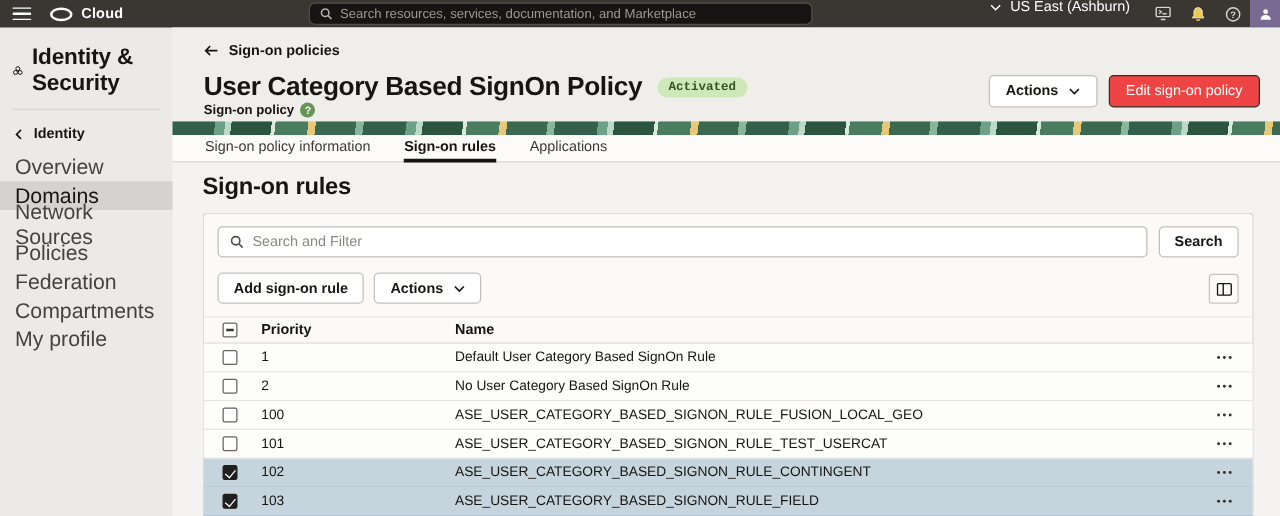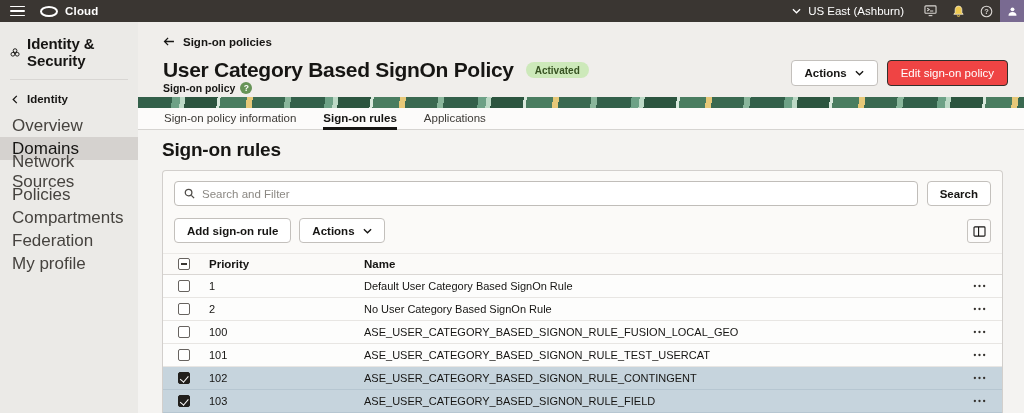--- a/index.html
+++ b/index.html
@@ -10,42 +10,42 @@
   .topbar { height:22px; background:#3a3632; display:flex; align-items:center; position:relative; }
   .hamburger { margin-left:10px; width:15px; display:flex; flex-direction:column; gap:3px; cursor:pointer; }
   .hamburger i { height:1.5px; background:#fff; border-radius:1px; }
   .logo-oval { margin-left:15px; width:18px; height:11px; border:2.6px solid #fff; border-radius:50%; }
   .brand { color:#fff; font-size:11.5px; font-weight:700; margin-left:7px; letter-spacing:.2px; }
   .tb-search { position:absolute; left:247px; top:2px; width:403px; height:18px; background:#161513;
     border:1px solid #524e4a; border-radius:5px; display:flex; align-items:center; padding:0 8px; gap:6px; }
   .tb-search svg { flex:none; }
   .tb-search input { flex:1; background:transparent; border:none; outline:none; color:#e2e0dd; font-size:10.5px; }
   .tb-search input::placeholder { color:#9c9893; }
-  .tb-right { margin-left:auto; display:flex; align-items:center; height:22px; }
+  .tb-right { margin-left:auto; display:flex; align-items:flex-start; height:22px; }
   .region-btn { display:flex; align-items:center; gap:7px; color:#fff; font-size:11.5px; margin-right:12px; cursor:pointer; }
   .tb-iconbtn { width:28px; height:22px; display:flex; align-items:center; justify-content:center; cursor:pointer; }
   .profile-btn { width:24px; height:22px; background:#796a91; display:flex; align-items:center; justify-content:center; cursor:pointer; }
 
   
   .shell { display:flex; height:391px; }
   .sidebar { width:138px; background:#ebeae7; flex:none; }
   .sidebar-header { display:flex; align-items:center; gap:7px; padding:13px 10px 10px 10px; }
-  .sidebar-title { font-size:15px; font-weight:800; letter-spacing:-.1px; }
+  .sidebar-title { font-size:18px; font-weight:800; letter-spacing:-.1px; }
   .side-divider { border:none; border-top:1px solid #d8d6d3; margin:0 10px; }
   .sidebar-section { display:flex; align-items:center; gap:9px; padding:13px 12px 9px 12px; font-size:11.5px; font-weight:700; cursor:pointer; }
   .side-item { height:23px; display:flex; align-items:center; padding:0 12px; font-size:17px; color:#46433f; cursor:pointer; }
   .side-item.active { background:#d5d2cf; color:#161513; }
 
   
   .main { flex:1; display:flex; flex-direction:column; min-width:0; }
   .page-header { background:#f0eeeb; height:78px; position:relative; padding:10px 16px 0 25px; }
   .back-link { display:inline-flex; align-items:center; gap:8px; font-size:11.5px; font-weight:700; color:#161513; text-decoration:none; cursor:pointer; }
   .title-row { display:flex; align-items:center; gap:12px; margin-top:8px; }
   .page-title { font-size:21px; font-weight:800; letter-spacing:-.3px; }
-  .badge { background:#cde9ba; color:#375222; font-size:10px; font-weight:700; padding:2.5px 9px; border-radius:9px; }
+  .badge { background:#cde9ba; color:#375222; font-size:10px; font-weight:700; padding:2.5px 9px; border-radius:9px;font-family:Liberation Mono, monospace; }
   .subtitle-row { display:flex; align-items:center; gap:5px; margin-top:0; font-size:10.5px; font-weight:700; }
   .help-dot { width:12px; height:12px; border-radius:50%; background:#679457; color:#fff; font-size:8.5px; font-weight:700;
     display:flex; align-items:center; justify-content:center; cursor:pointer; }
   .header-actions { position:absolute; right:16px; top:38px; display:flex; gap:9px; }
   .btn { height:26px; padding:0 13px; font-size:11.5px; font-weight:600; border-radius:4px;
     display:inline-flex; align-items:center; gap:8px; cursor:pointer; white-space:nowrap; }
   .btn-outline { background:#fff; border:1px solid #c3c0bc; color:#161513; }
   .btn-dark { background:#ef4444; border:1px solid #322f2b; color:#fff; font-weight:400; }
 
   .banner { height:11px;
@@ -94,20 +94,27 @@
 
 <header class="topbar">
   <div class="hamburger">
       <i></i>
       <i></i>
       <i></i>
     </div>
   <div class="logo-oval"></div>
   <span class="brand">Cloud</span>
 
+  <div class="tb-search">
+    <svg width="10" height="10" viewBox="0 0 12 12" fill="none" stroke="#b3afaa" stroke-width="1.5">
+        <circle cx="5" cy="5" r="3.6"></circle>
+        <line x1="8" y1="8" x2="11" y2="11"></line>
+      </svg>
+    <input placeholder="Search resources, services, documentation, and Marketplace" style="">
+  </div>
 
   <div class="tb-right">
     <div class="region-btn">
       <svg width="9" height="6" viewBox="0 0 10 6" fill="none" stroke="#fff" stroke-width="1.4">
           <path d="M1 1 L5 5 L9 1"></path>
         </svg>
       <span>US East (Ashburn)</span>
     </div>
     <div class="tb-iconbtn">
       <svg width="13" height="12" viewBox="0 0 14 13" fill="none" stroke="#d9d6d2" stroke-width="1.2">
@@ -162,24 +169,24 @@
         <div class="side-item active">
           <span class="side-label">Domains</span>
         </div>
         <div class="side-item">
           <span class="side-label">Network Sources</span>
         </div>
         <div class="side-item">
           <span class="side-label">Policies</span>
         </div>
         <div class="side-item">
+          <span class="side-label">Federation</span>
+        </div>
+        <div class="side-item">
           <span class="side-label">Compartments</span>
-        </div>
-        <div class="side-item">
-          <span class="side-label">Federation</span>
         </div>
         <div class="side-item">
           <span class="side-label">My profile</span>
         </div>
       </nav>
   </aside>
 
   <main class="main">
     <div class="page-header">
       <a class="back-link">

